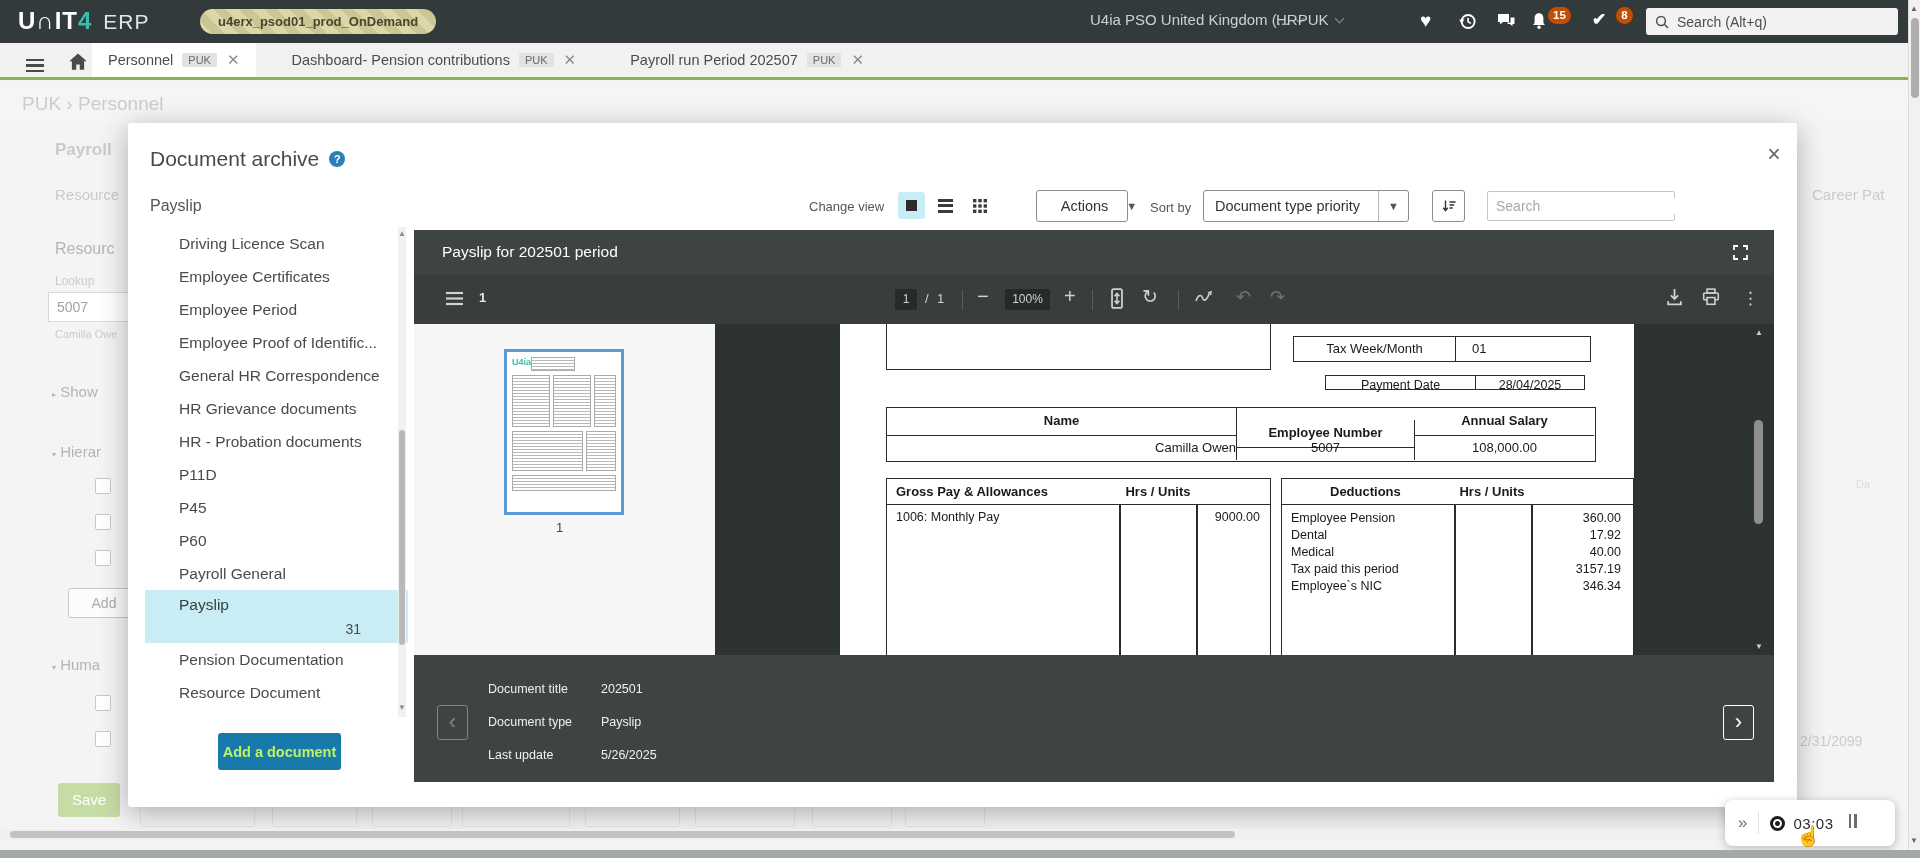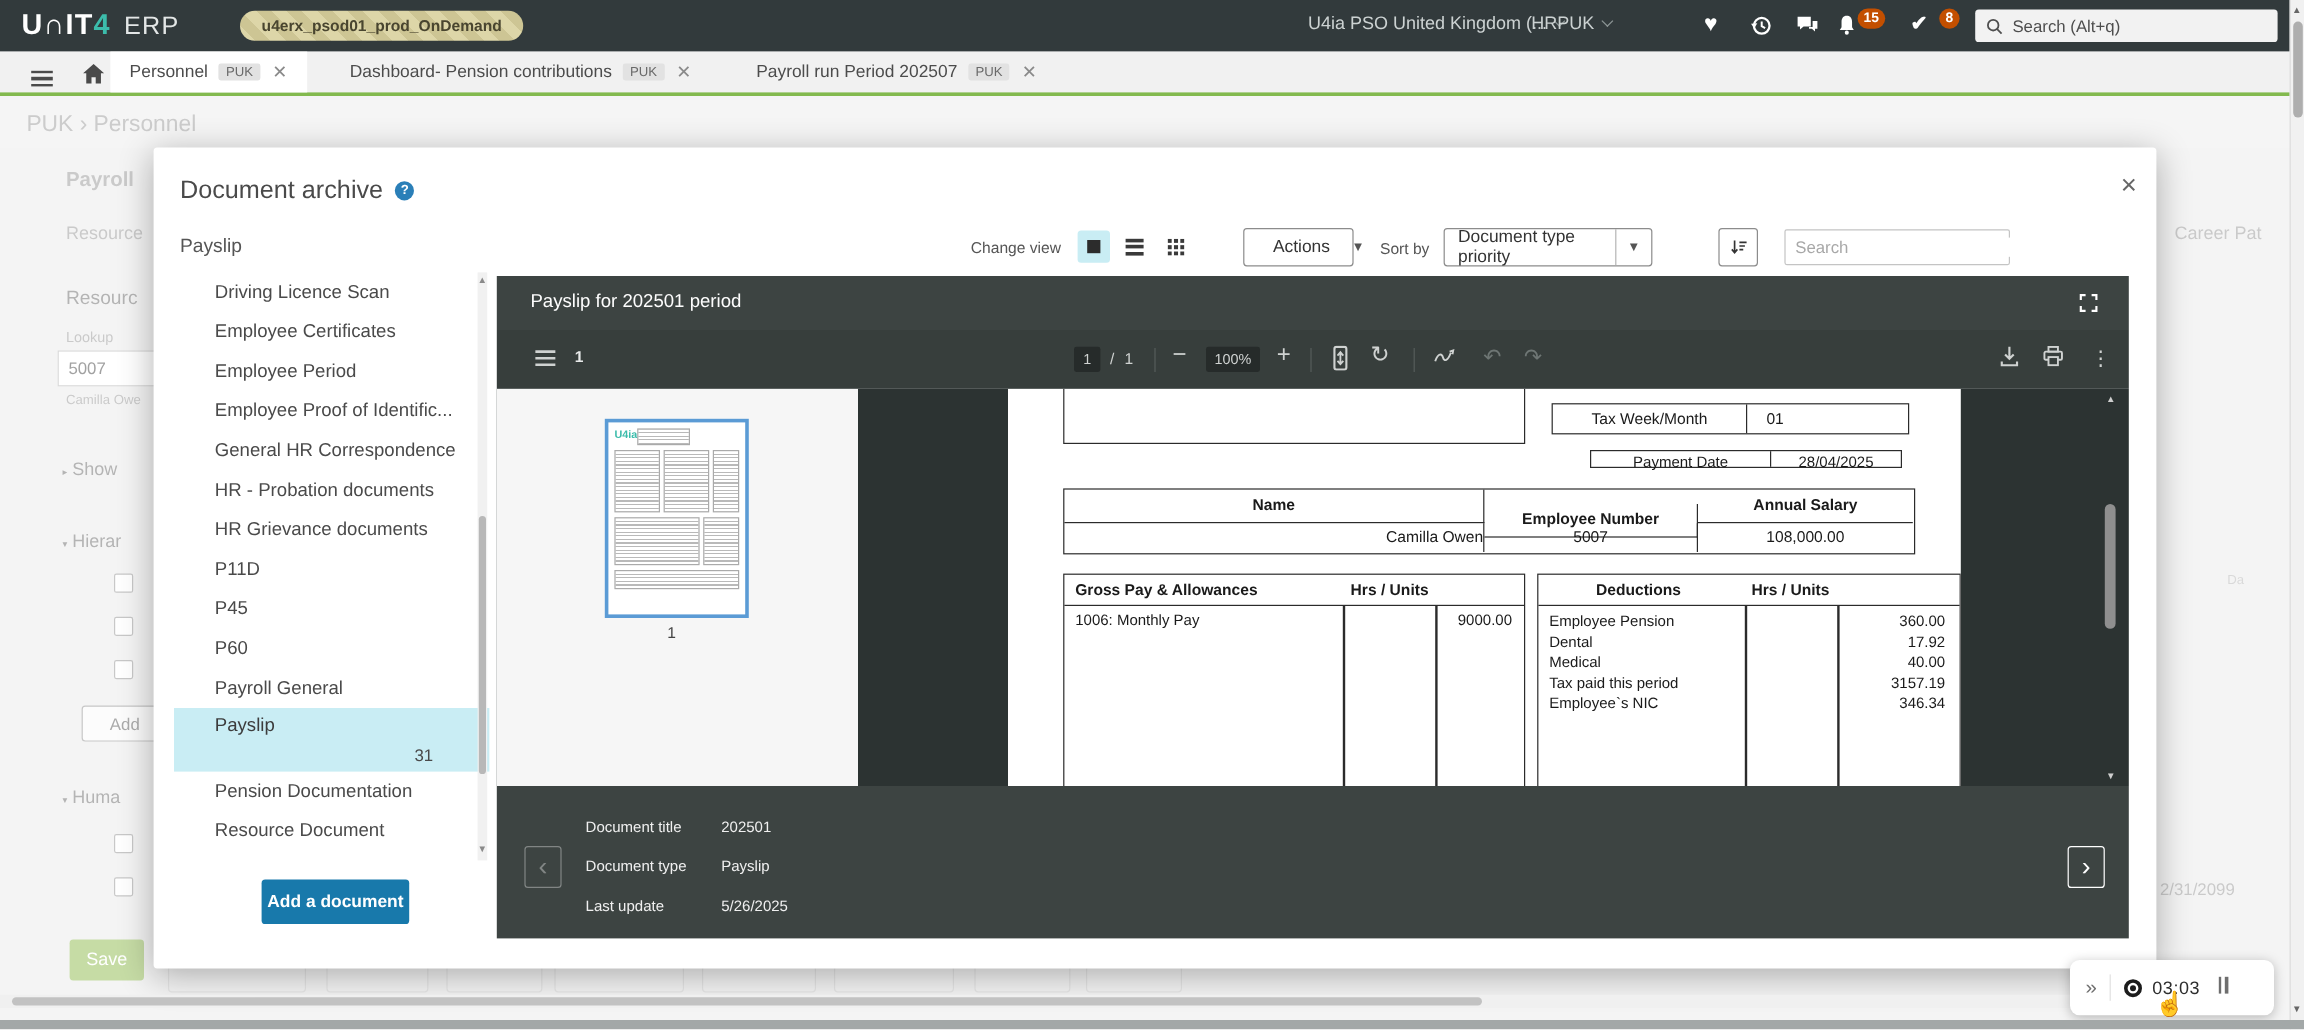--- a/index.html
+++ b/index.html
@@ -51,38 +51,38 @@
   .cv-label { position:absolute; left:681px; top:76px; font-size:13px; color:#555; }
   .cv-btn { position:absolute; top:69px; width:27px; height:27px; border-radius:3px; display:flex; align-items:center; justify-content:center; }
   .cv-btn.sel { background:#c9edf4; }
   .icon-sq { width:11px; height:11px; background:#2c2c2c; }
   .icon-bars span { display:block; width:15px; height:3px; background:#3a3a3a; margin:2.5px 0; }
   .btn-outline { border:1px solid #8c8c8c; border-radius:3px; background:#fff; color:#333; font-size:14.5px; display:flex; align-items:center; }
   .actions-btn { position:absolute; left:908px; top:67px; width:92px; height:32px; justify-content:center;padding-left:34px; }
   .vdiv { width:1px; height:18px; background:#b5b5b5; margin:0 9px; }
   .dd-arrow { color:#555; font-size:11px; }
   .sort-label { position:absolute; left:1022px; top:77px; font-size:13px; color:#555; }
-  .sort-dd { position:absolute; left:1075px; top:67px; width:174px; height:32px; padding-left:11px; justify-content:space-between; }
+  .sort-dd { position:absolute; left:1075px; top:67px; width:206px; height:32px; padding-left:11px; justify-content:space-between; }
   .sort-dd .dd-end { display:flex; align-items:center; height:100%; border-left:1px solid #b5b5b5; padding:0 9px; }
   .sort-btn { position:absolute; left:1304px; top:67px; width:33px; height:32px; justify-content:center; }
   .m-search { position:absolute; left:1359px; top:68px; width:188px; height:30px; border:1px solid #c4c4c4; border-radius:2px; display:flex; align-items:center; padding:0 8px; }
   .m-search input { border:none; outline:none; flex:1; font-size:14px; color:#555; font-family:"Liberation Sans",sans-serif; }
   .m-search input::placeholder { color:#a8a8a8; opacity:1; }
 
   
   .dt-list { position:absolute; left:17px; top:104px; width:263px; height:490px; overflow:hidden; }
   .dt-item { height:33px; line-height:33px; padding-left:34px; font-size:15.5px; color:#4a4a4a; cursor:pointer; white-space:nowrap; }
   .dt-sel { height:53px; background:#c9edf4; cursor:pointer; }
   .dt-sel .lbl { display:block; padding-left:34px; font-size:15.5px; color:#3c3c3c; line-height:30px; }
   .dt-sel .cnt { display:block; text-align:right; padding-right:47px; font-size:14px; color:#4a4a4a; line-height:18px; }
   .dt-scroll { position:absolute; left:270px; top:104px; width:8px; height:490px; background:#f1f1f1; }
   .dt-thumb { position:absolute; left:271px; top:307px; width:6px; height:215px; background:#b8b8b8; border-radius:3px; }
   .tri { font-size:8px; color:#8a8a8a; position:absolute; }
   .add-doc-btn { position:absolute; left:90px; top:610px; width:123px; height:37px; background:#1879ab; border:none; border-radius:3px;
-    color:#ffffff; font-size:14.5px; font-weight:bold; cursor:pointer; font-family:"Liberation Sans",sans-serif; }
+    color:#bef264; font-size:14.5px; font-weight:bold; cursor:pointer; font-family:"Liberation Sans",sans-serif; }
 
   
   .viewer { position:absolute; left:286px; top:107px; width:1360px; height:552px; }
   .v-header { position:absolute; left:0; top:0; width:1360px; height:45px; background:#3d4442; color:#fff; }
   .v-title { position:absolute; left:28px; top:13px; font-size:15.5px; color:#fdfdfd; }
   .v-toolbar { position:absolute; left:0; top:45px; width:1360px; height:49px; background:#373e3c; }
   .v-toolbar .titem { position:absolute; top:12px; color:#cfd2d1; }
   .darkbox { background:#262b2a; color:#fff; font-size:12px; text-align:center; border-radius:2px; }
   .tdiv { position:absolute; top:15px; width:1px; height:20px; background:#565d5b; }
   .v-content { position:absolute; left:0; top:94px; width:1360px; height:331px; background:#2c3332; overflow:hidden; }
@@ -284,22 +284,22 @@
           <path d="M9.3 9.3 L13 13" stroke="#9a9a9a" stroke-width="1.4"></path>
         </svg>
     </div>
 
     <div class="dt-list">
       <div class="dt-item"><span>Driving Licence Scan</span></div>
       <div class="dt-item"><span>Employee Certificates</span></div>
       <div class="dt-item"><span>Employee Period</span></div>
       <div class="dt-item"><span>Employee Proof of Identific...</span></div>
       <div class="dt-item"><span>General HR Correspondence</span></div>
+      <div class="dt-item"><span>HR Grievance documents</span></div>
       <div class="dt-item"><span>HR - Probation documents</span></div>
-      <div class="dt-item"><span>HR Grievance documents</span></div>
       <div class="dt-item"><span>P11D</span></div>
       <div class="dt-item"><span>P45</span></div>
       <div class="dt-item"><span>P60</span></div>
       <div class="dt-item"><span>Payroll General</span></div>
       <div class="dt-sel">
         <span class="lbl">Payslip</span>
         <span class="cnt">31</span>
       </div>
       <div class="dt-item"><span>Pension Documentation</span></div>
       <div class="dt-item"><span>Resource Document</span></div>

